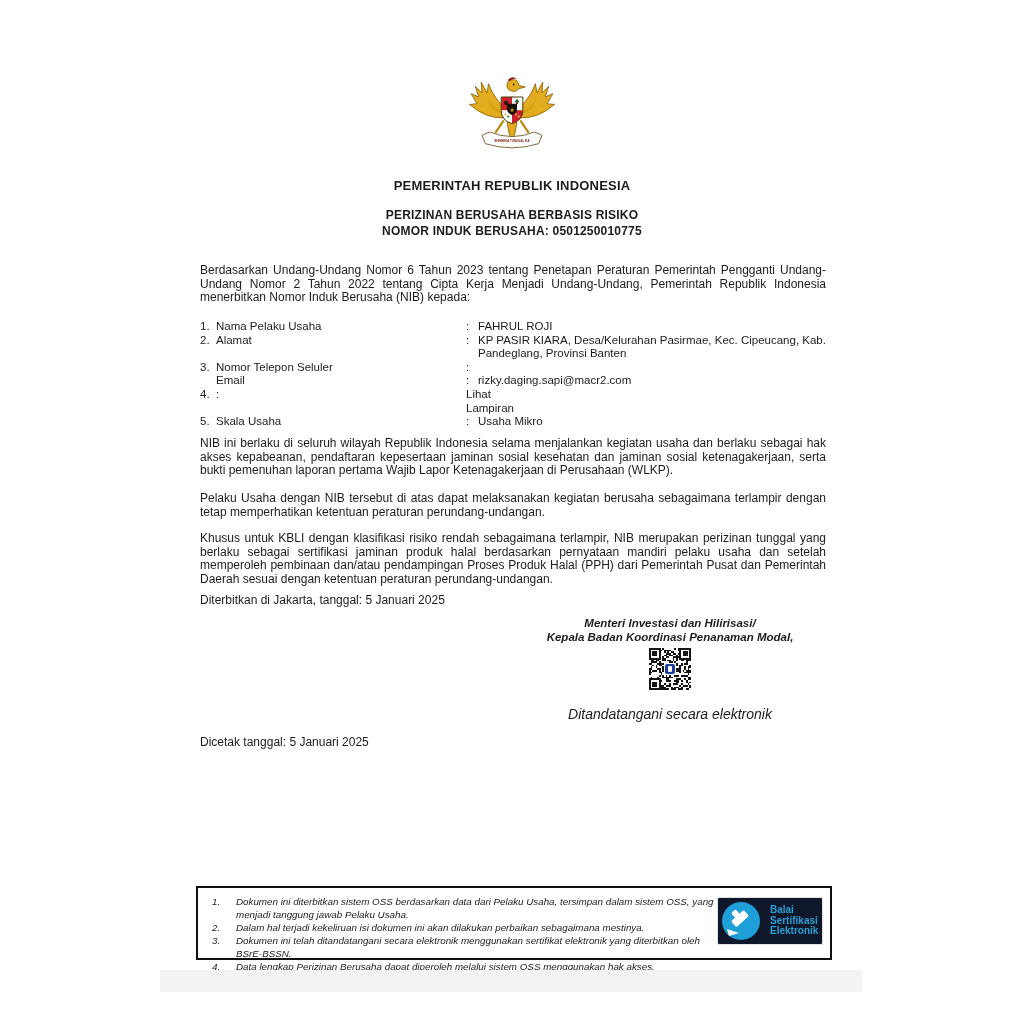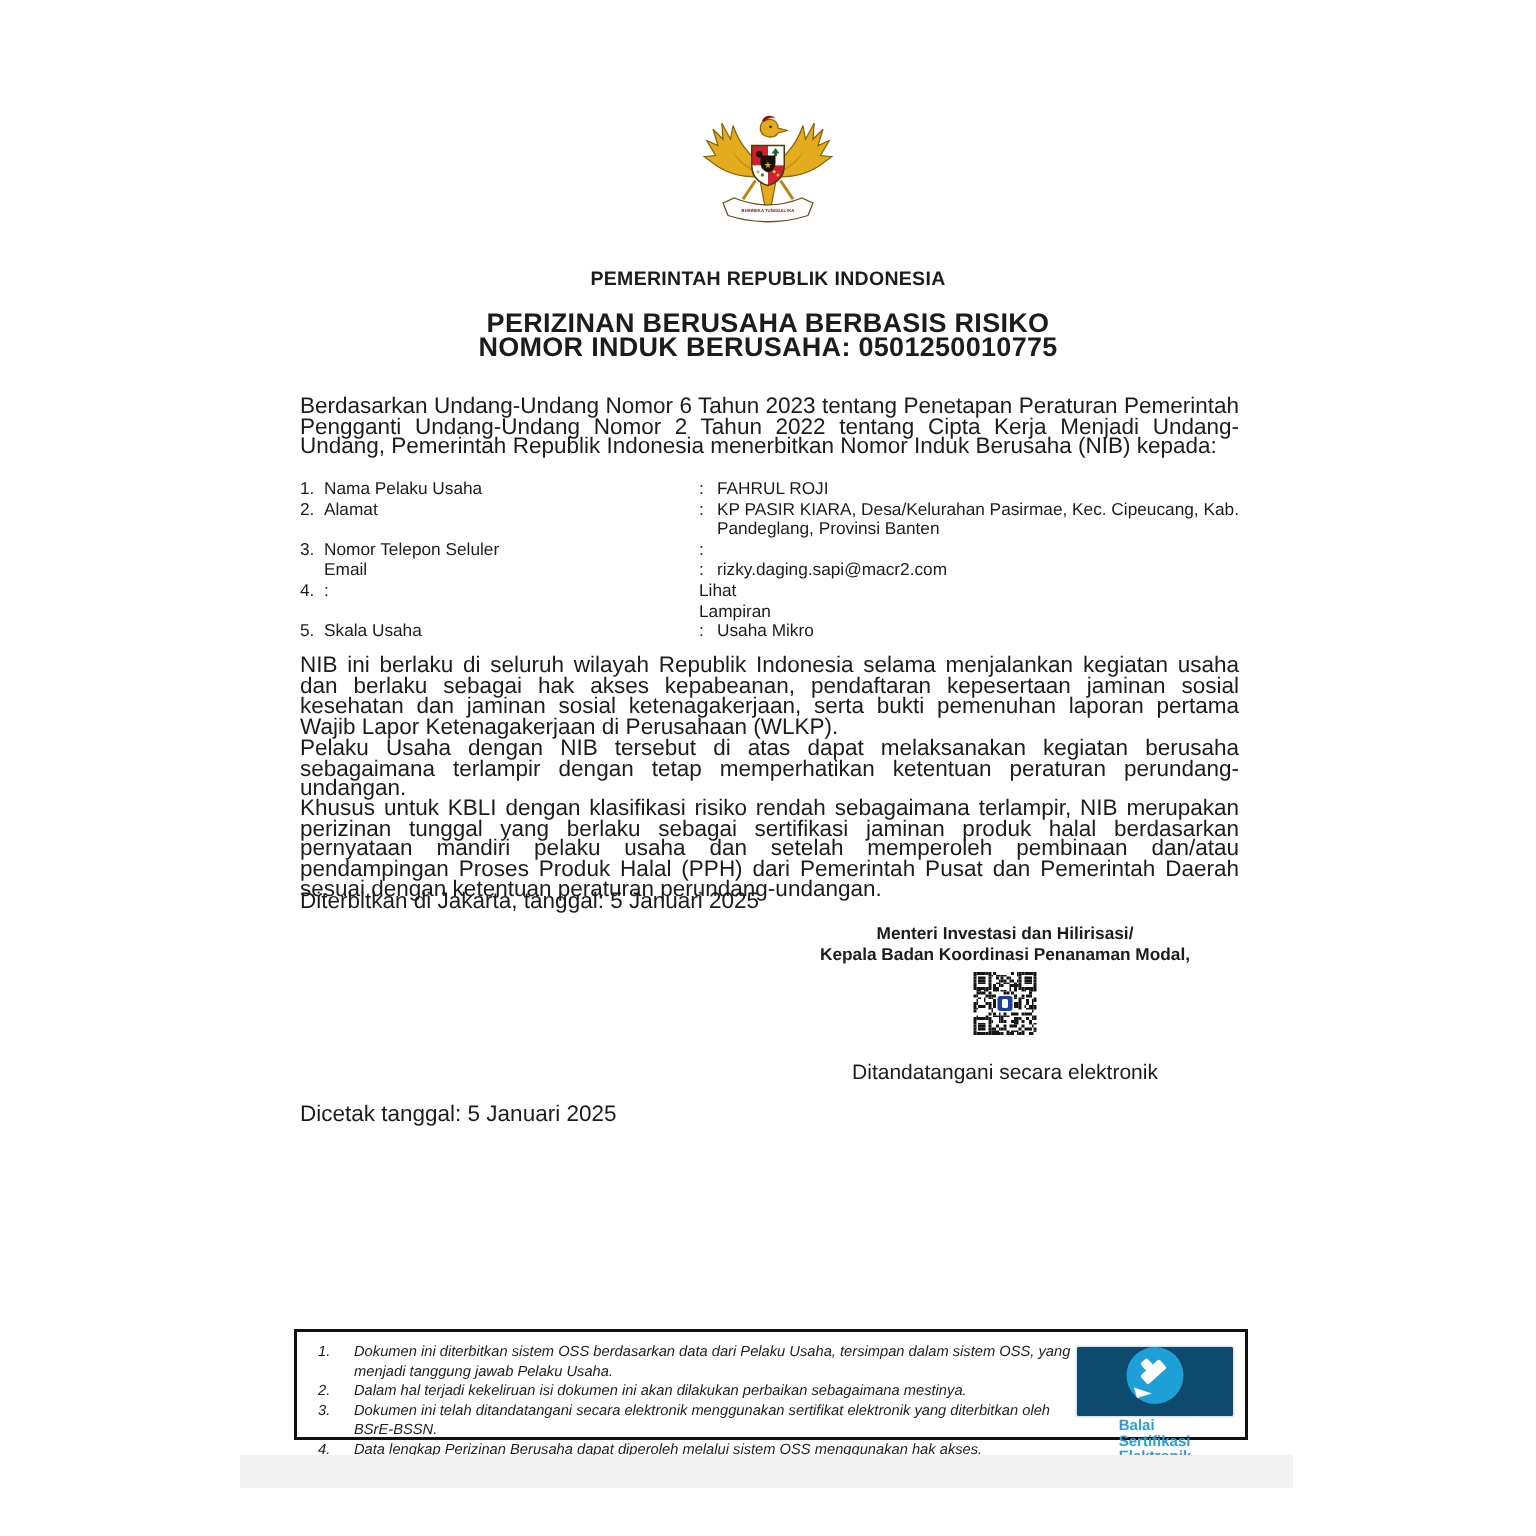--- a/index.html
+++ b/index.html
@@ -3,53 +3,53 @@
 <meta charset="utf-8">
 <style>
   html,body{margin:0;padding:0;background:#ffffff;}
   .page{
     position:relative;width:942px;height:1024px;background:#fff;
     font-family:"Liberation Sans",sans-serif;color:#1c1c1c;overflow:hidden;
   }
   .abs{position:absolute;}
   .center{text-align:center;}
   .b{font-weight:bold;}
-  .doc-text{font-size:15px;line-height:13.6px;}
+  .doc-text{font-size:12px;line-height:13.6px;}
   .justify{text-align:justify;}
 
   
   .gov-title{left:0;top:178px;width:1024px;font-size:13px;letter-spacing:.2px;}
-  .doc-title{left:0;top:208px;width:1024px;font-size:18px;line-height:15.5px;letter-spacing:.2px;}
+  .doc-title{left:0;top:208px;width:1024px;font-size:12px;line-height:15.5px;letter-spacing:.2px;}
 
   
   .col{left:200px;width:626px;}
 
   
   .fields{left:200px;top:320px;width:626px;}
   .field-row{display:grid;grid-template-columns:16px 250px 12px 1fr;font-size:11.5px;line-height:13.6px;}
   .f-no{white-space:nowrap;}
   .f-colon{white-space:pre;}
 
   
-  .sig{left:510px;top:616px;width:320px;text-align:center;}
+  .sig{left:510px;top:616px;width:320px;text-align:center;font-style:italic;}
   .sig-line{font-size:11.5px;line-height:14px;font-weight:bold;}
   .qr-wrap{position:relative;width:42px;height:42px;margin:4px auto 3px auto;}
   .qr{display:grid;grid-template-columns:repeat(25,1fr);grid-template-rows:repeat(25,1fr);width:42px;height:42px;}
   .qr i{display:block;}
   .qr i.on{background:#151515;}
   .qr-logo{position:absolute;left:16px;top:16px;width:10px;height:10px;background:#1d3f9e;border-radius:2px;}
   .qr-logo:after{content:"";position:absolute;left:3px;top:2px;width:4px;height:6px;background:#fff;border-radius:1px;}
   .sig-note{font-size:14px;margin-top:16px;}
 
   
   .foot-box{left:196px;top:886px;width:632px;height:70px;border:2px solid #111;background:#fff;}
   .notes{position:absolute;left:14px;top:7px;width:506px;}
   .note-row{display:grid;grid-template-columns:24px 1fr;font-style:italic;font-size:9.8px;line-height:13px;}
   .logo-box{position:absolute;right:7px;top:9px;width:106px;height:48px;border:1px solid #e2e2e2;border-radius:2px;
-            display:flex;align-items:center;gap:5px;padding:0 4px;box-sizing:border-box;background:#0c4a6e;flex-direction:column;}
+            display:flex;align-items:center;gap:5px;padding:0 4px;box-sizing:border-box;background:#0f172a;}
   .logo-circle{width:38px;height:38px;border-radius:50%;background:#1e9fd8;flex:0 0 auto;position:relative;}
   .logo-divider{width:1px;height:36px;background:#d8edf7;}
   .logo-text{font-size:10px;line-height:10.5px;font-weight:bold;color:#2b9fd3;letter-spacing:0;}
 
   .page-edge{left:160px;top:970px;width:702px;height:22px;background:#f3f3f3;}
 </style>
 </head>
 <body>
 
 <div class="page">

